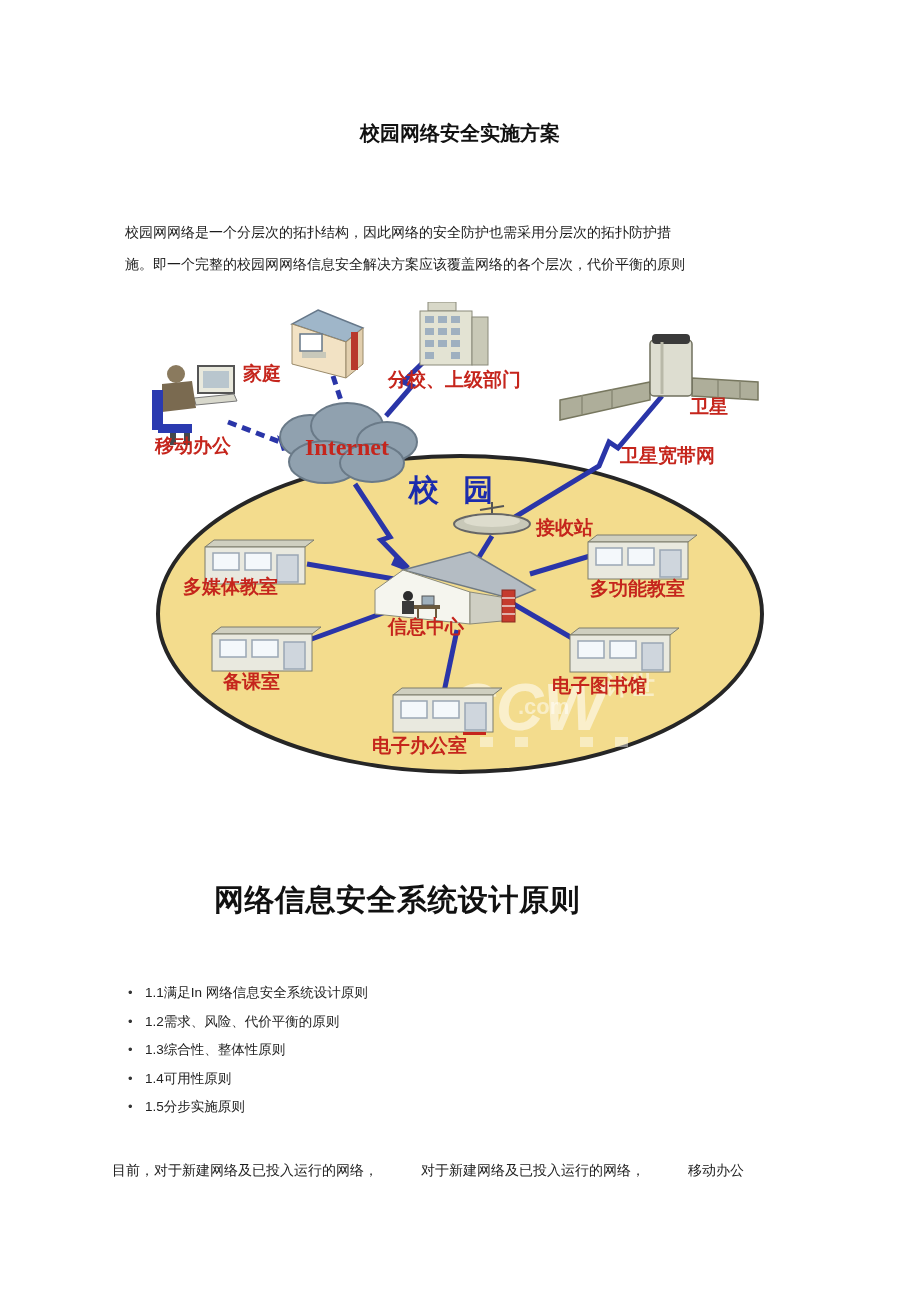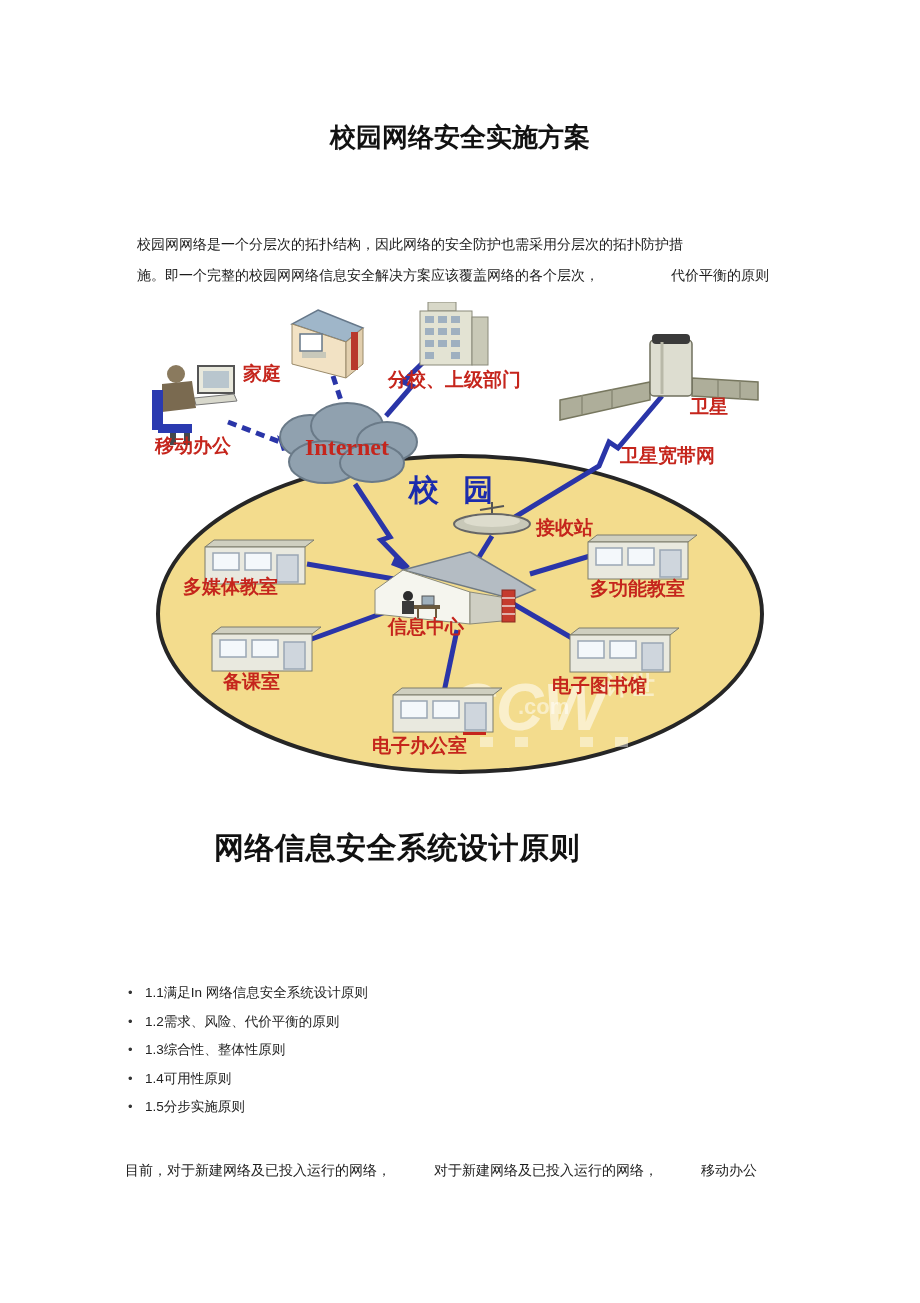--- a/index.html
+++ b/index.html
@@ -1,41 +1,41 @@
 <!DOCTYPE html>
 <html><head>
 <meta charset="utf-8">
 <style>
   html,body{margin:0;padding:0;background:#ffffff;}
   body{font-family:"Liberation Sans", sans-serif; color:#1c1c1c;}
   .page{position:relative;width:920px;height:1303px;background:#ffffff;overflow:hidden;}
 
   .doc-title{position:absolute;top:120px;left:0;width:920px;text-align:center;
-    font-size:26px;font-weight:bold;color:#111;margin:0;}
+    font-size:20px;font-weight:bold;color:#111;margin:0;}
 
   .intro{position:absolute;top:216px;left:125px;width:632px;font-size:14px;
-    line-height:32px;color:#1b1b1b;margin:12px;}
+    line-height:32px;color:#1b1b1b;margin:0;}
   .intro .l{display:block;}
-  .intro .l2{display:flex;justify-content:space-between;font-family:Liberation Serif, serif;}
+  .intro .l2{display:flex;}
 
   .diagram{position:absolute;top:302px;left:150px;width:620px;height:472px;}
   .diagram svg{display:block;}
   .dg-label{font-weight:bold;fill:#c5251c;font-size:19px;font-family:"Liberation Sans",sans-serif;}
   .dg-line{stroke:#2a35a8;stroke-width:5;fill:none;}
   .dg-dash{stroke-dasharray:9 6;}
 
-  .section-heading{position:absolute;top:828px;left:214px;margin:0;
+  .section-heading{position:absolute;top:880px;left:214px;margin:0;
     font-size:30px;font-weight:bold;color:#111;letter-spacing:0.5px;}
 
   .principles{position:absolute;top:984px;left:128px;margin:0;padding:0;
     list-style:none;width:500px;}
   .principles li{display:flex;align-items:baseline;height:28.5px;font-size:13.5px;color:#222;}
   .principles .bullet{width:17px;color:#333;font-size:13px;}
 
-  .closing{position:absolute;top:1162px;left:125px;width:632px;margin:0;
+  .closing{position:absolute;top:1162px;left:112px;width:632px;margin:0;
     font-size:14px;color:#1b1b1b;display:flex;justify-content:space-between;}
 </style>
 </head>
 <body>
 
 <div class="page">
 
   <h1 class="doc-title">校园网络安全实施方案</h1>
 
   <p class="intro">

